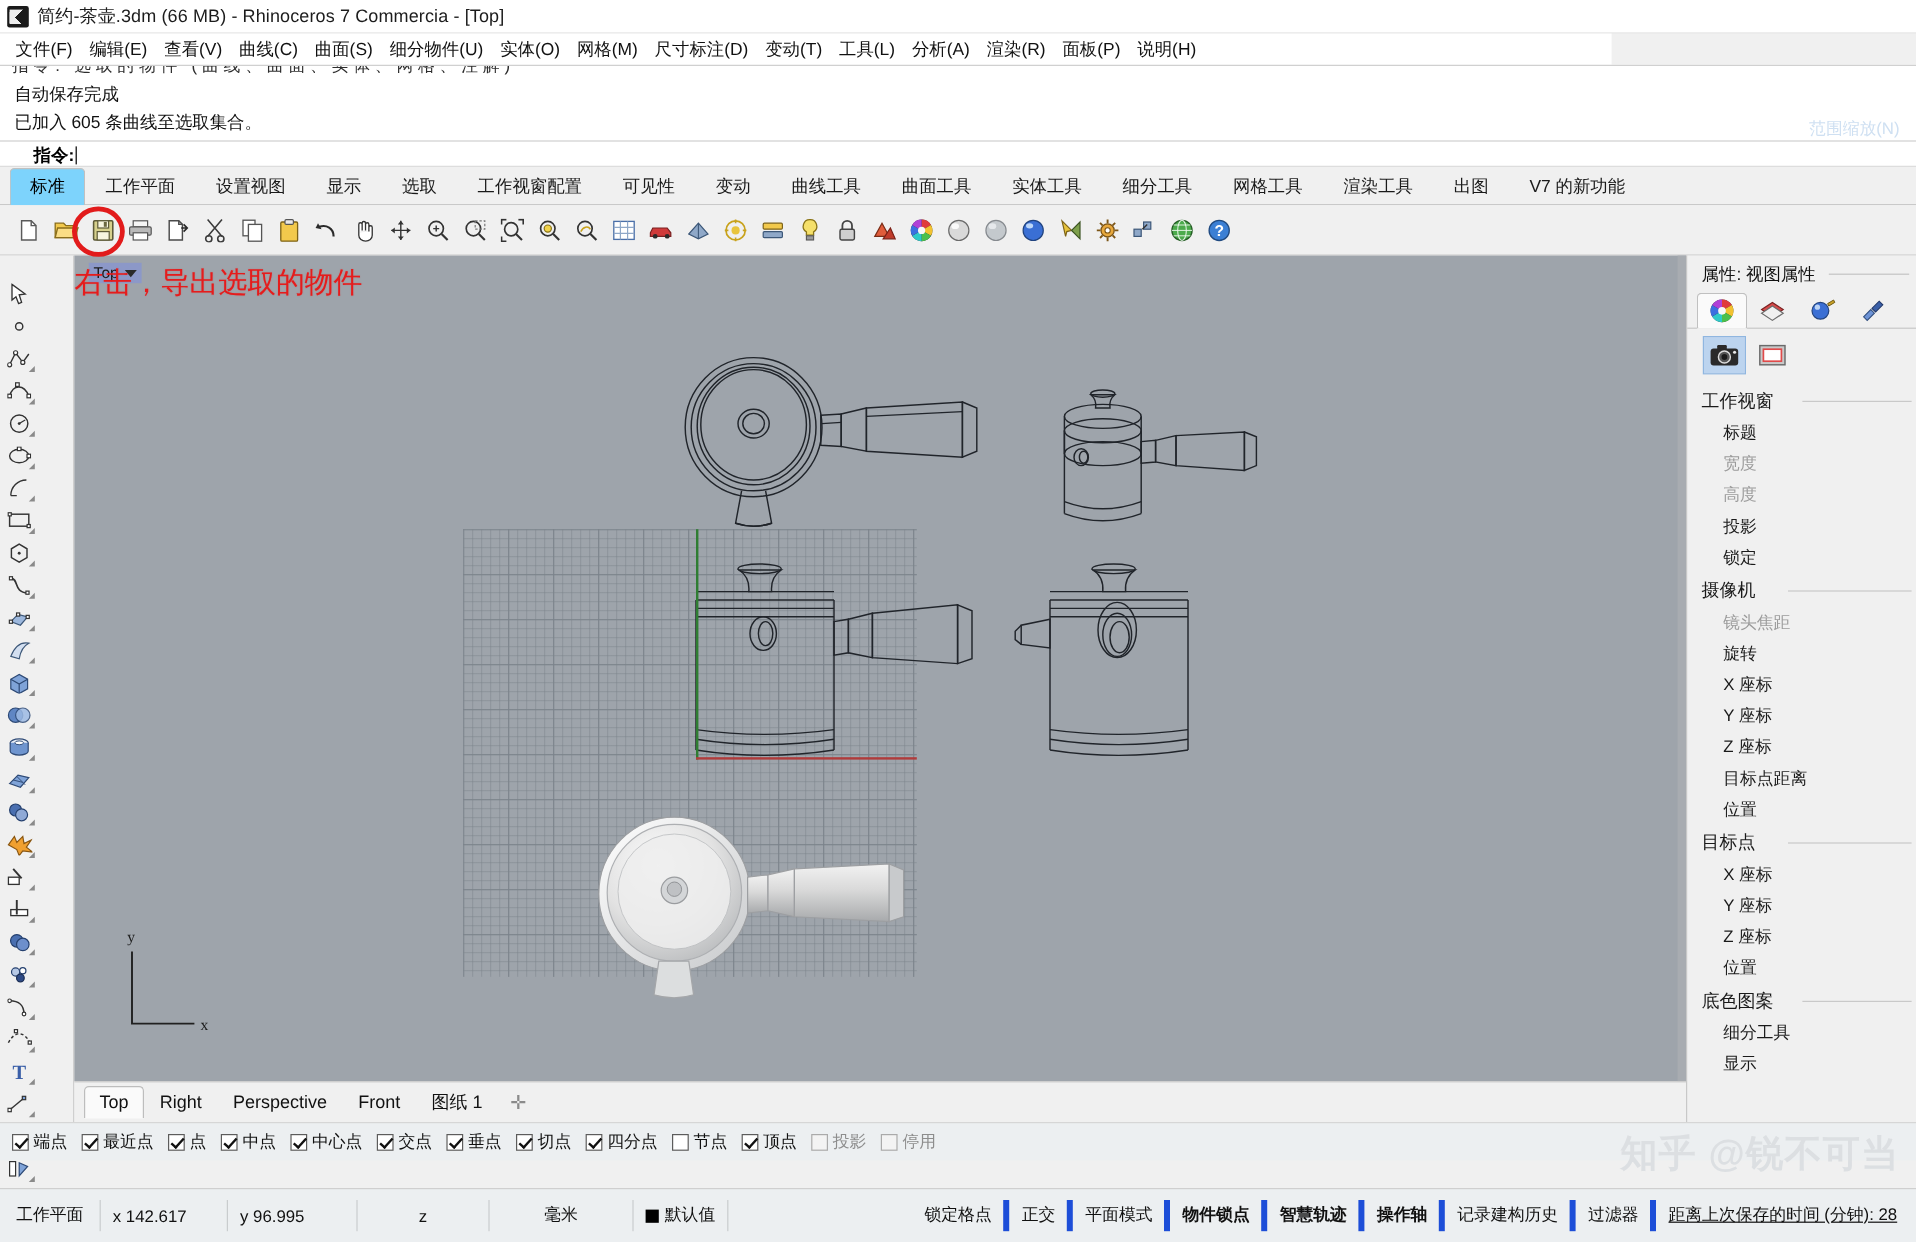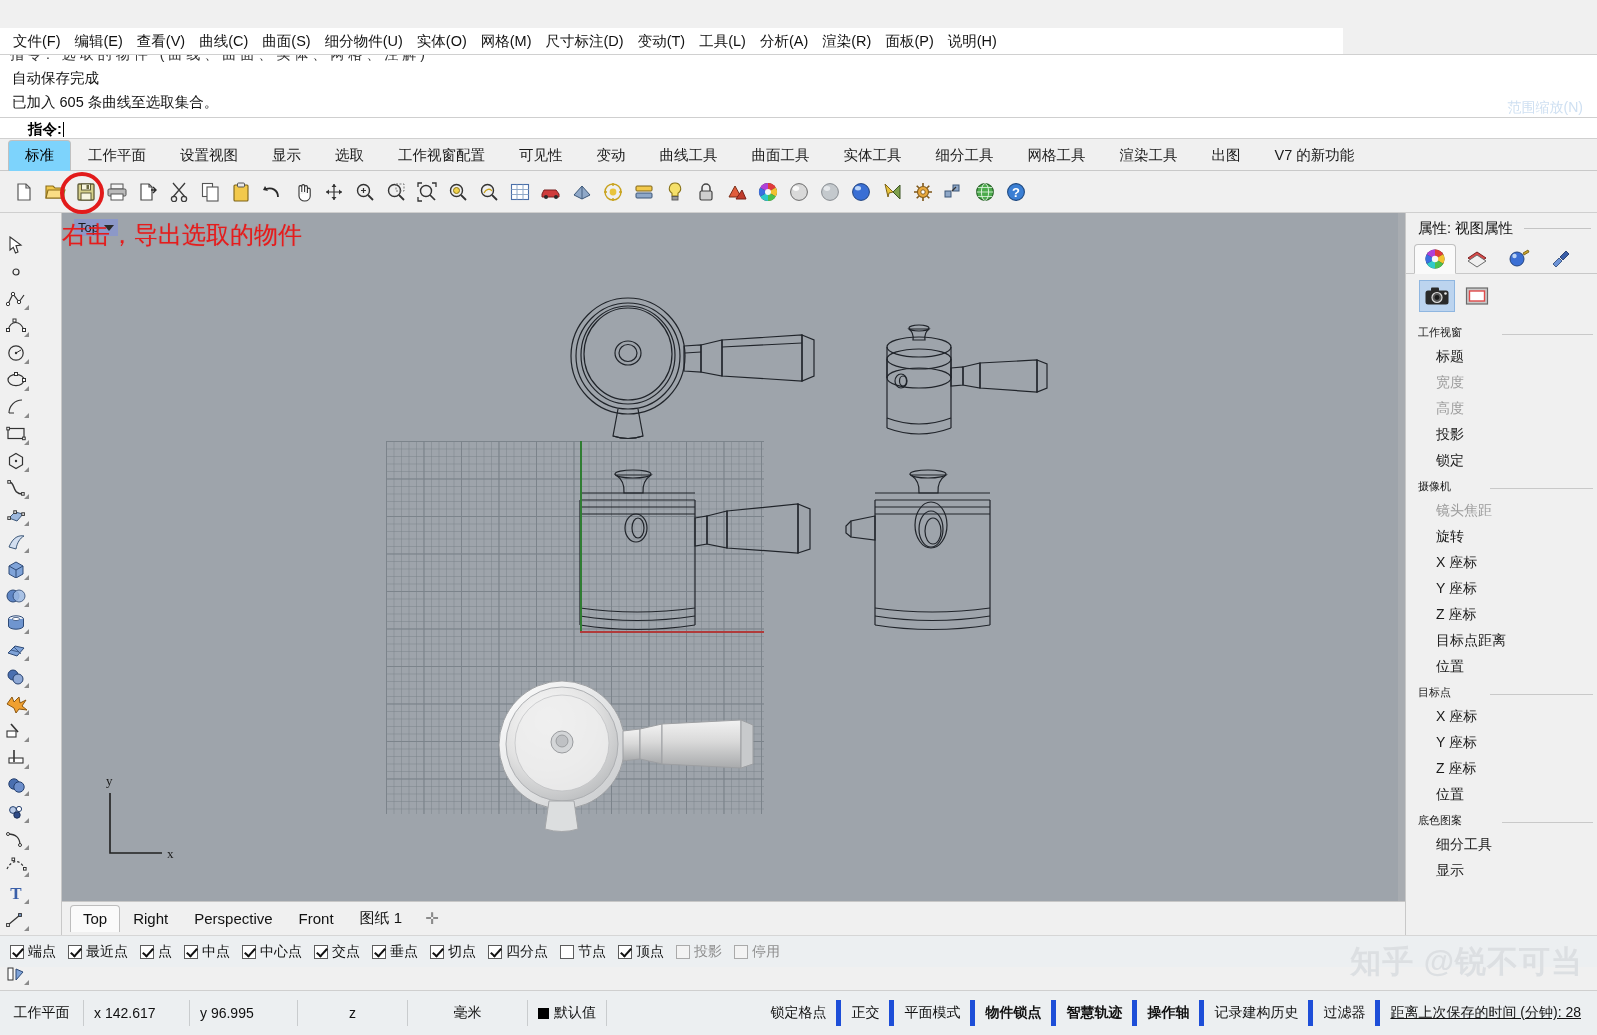--- a/index.html
+++ b/index.html
@@ -389,21 +389,21 @@
     padding: 7px 0 7px 14px;
   }
   .rp-sub {
     width: 34px; height: 30px;
     display: flex; align-items: center; justify-content: center;
     cursor: default;
   }
   .rp-sub.sel { background: #bcd4ef; outline: 1px solid #8fb6e0; }
   .rp-list { padding-top: 2px; }
   .rp-group {
-    font-size: 11px; color: #1a1a1a;
+    font-size: 15px; color: #1a1a1a;
     padding: 5px 0 4px 12px;
     position: relative;
   }
   .rp-group::after {
     content: "";
     position: absolute; top: 14px; right: 4px;
     height: 1px; background: #c9c9c9;
     left: 84px;
   }
   .rp-group.wide::after { left: 96px; }
@@ -413,20 +413,24 @@
     cursor: default;
     white-space: nowrap;
   }
   .rp-row.dim { color: #9b9b9b; }
 </style>
 </head>
 <body>
 
 <div id="app">
 
+  <div class="titlebar">
+    <div class="app-logo"></div>
+    <div class="title-text">简约-茶壶.3dm (66 MB) - Rhinoceros 7 Commercia - [Top]</div>
+  </div>
 
   <div class="menubar" id="menubar">
       <div class="menu-item">文件(F)</div>
       <div class="menu-item">编辑(E)</div>
       <div class="menu-item">查看(V)</div>
       <div class="menu-item">曲线(C)</div>
       <div class="menu-item">曲面(S)</div>
       <div class="menu-item">细分物件(U)</div>
       <div class="menu-item">实体(O)</div>
       <div class="menu-item">网格(M)</div>

